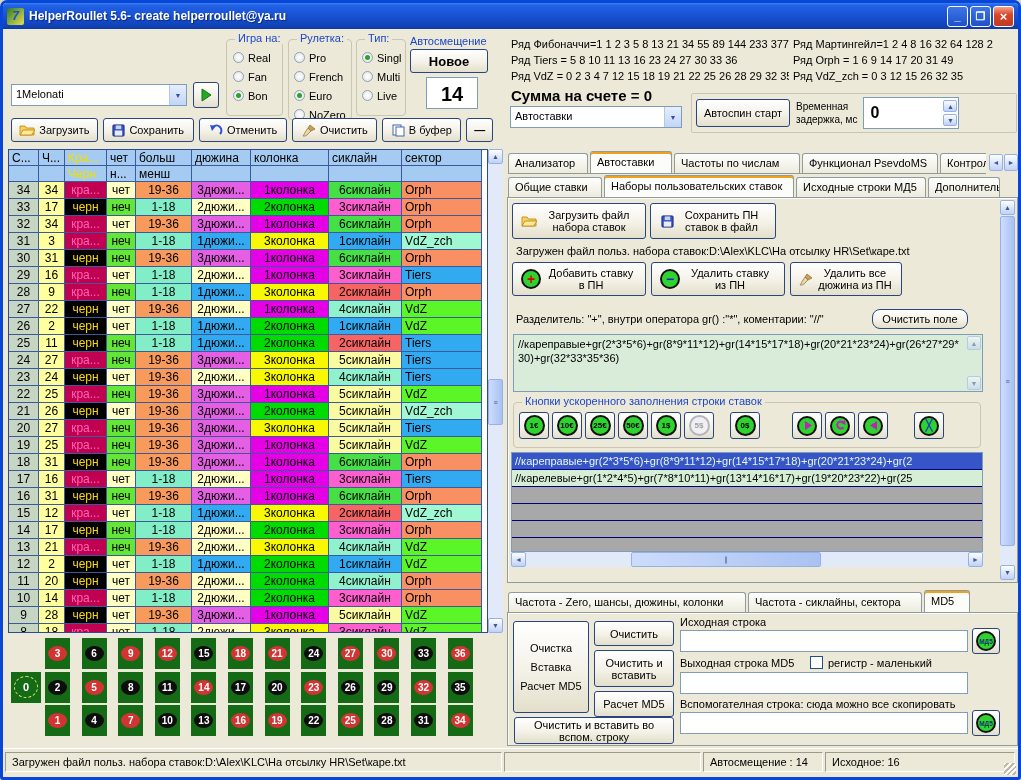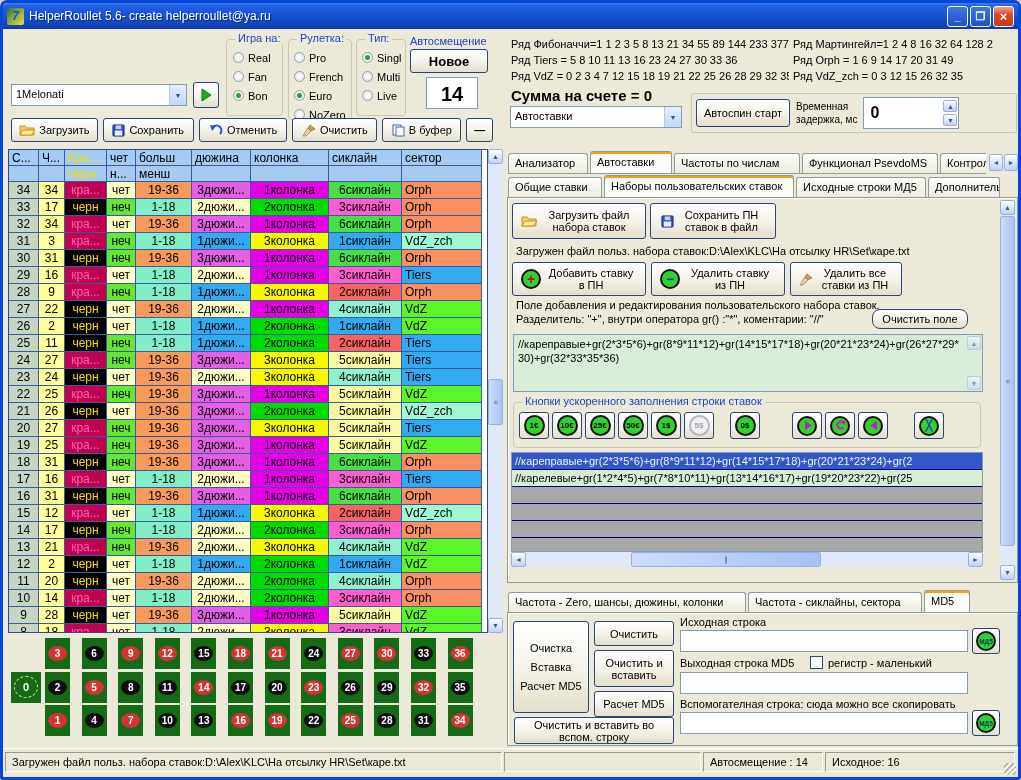--- a/index.html
+++ b/index.html
@@ -2,21 +2,21 @@
 <html><head>
 <meta charset="utf-8">
 <style>
   html,body{margin:0;padding:0;background:#D8D4C8;}
   *{box-sizing:border-box;font-family:"Liberation Sans",sans-serif;}
   .win{position:relative;width:1021px;height:780px;border:3px solid #0846D8;border-radius:7px 7px 3px 3px;
        background:#ECE9D8;overflow:hidden;}
   
   .titlebar{position:absolute;left:0;top:0;right:0;height:26px;display:flex;align-items:center;gap:5px;
     padding:0 4px;background:linear-gradient(180deg,#3A80F0 0%,#2161E4 10%,#1953D6 45%,#1143B8 88%,#0E3AA6 100%);}
-  .title{color:#fff;font-weight:normal;font-size:12px;text-shadow:1px 1px 1px #0A2A7A;white-space:nowrap;}
+  .title{color:#fff;font-weight:bold;font-size:12px;text-shadow:1px 1px 1px #0A2A7A;white-space:nowrap;}
   .appico{width:17px;height:17px;border-radius:2px;background:linear-gradient(135deg,#2E7A2E,#E8E050);
     color:#204EC8;font-weight:bold;font-size:12px;display:flex;align-items:center;justify-content:center;font-style:italic;}
   .winbtns{margin-left:auto;display:flex;gap:2px;}
   .wb{width:21px;height:21px;border:1px solid #fff;border-radius:3px;color:#fff;font-weight:bold;font-size:11px;
     display:flex;align-items:center;justify-content:center;background:linear-gradient(180deg,#3D76E8,#1F50C8);}
   .wb.close{background:linear-gradient(180deg,#F2A58C,#D8482A 40%,#C03A20);font-size:13px;}
   
   .btn{background:linear-gradient(180deg,#FFFFFF,#F4F1E7 55%,#E3DFCB);border:1px solid #29447E;border-radius:3px;
     font-size:11px;display:flex;align-items:center;justify-content:center;gap:4px;text-align:center;color:#000;cursor:default;}
   .grp{position:absolute;border:1px solid #C9C6B2;border-radius:4px;}
@@ -712,24 +712,23 @@
       </div>
       <div class="btn" style="width:134px;height:34px;">
         <span class="circ" style="color:#2020D0;font-size:14px;">−</span>
         <span style="white-space:normal;width:92px;">Удалить ставку из ПН</span>
       </div>
       <div class="btn" style="width:112px;height:34px;">
         <svg width="14" height="13" viewBox="0 0 14 13">
             <path d="M8 1 L13 5 L9 7 L6 4 Z" fill="#C8A058" stroke="#8A6A30" stroke-width="0.7"></path>
             <path d="M6 4 L9 7 L5 11 C3 12.5 1 12 1 12 C1 12 2.5 10 3 8.5 Z" fill="#E8D8A8" stroke="#8A6A30" stroke-width="0.7"></path>
           </svg>
-        <span style="white-space:normal;width:76px;">Удалить все ставки из ПН</span>
-      </div>
-    </div>
-    <div class="hint" style="left:8px;top:101px;">Поле добавления и редактирования пользовательского набора ставок.</div>
+        <span style="white-space:normal;width:76px;">Удалить все дюжина из ПН</span>
+      </div>
+    </div>
     <div class="hint" style="left:8px;top:115px;width:352px;">Разделитель: "+", внутри оператора gr() :"*", коментарии: "//"</div>
     <div class="btn" style="position:absolute;left:364px;top:111px;width:96px;height:20px;border-radius:8px;">Очистить поле</div>
 
     <div style="position:absolute;left:5px;top:136px;width:470px;height:58px;background:#D9ECD9;border:1px solid #7F9DB9;font-size:11px;padding:2px 18px 2px 4px;word-break:break-all;line-height:14px;">//кареправые+gr(2*3*5*6)+gr(8*9*11*12)+gr(14*15*17*18)+gr(20*21*23*24)+gr(26*27*29*30)+gr(32*33*35*36)</div>
     <div class="sb-btn" style="position:absolute;left:459px;top:138px;width:14px;height:14px;opacity:.55;">▲</div>
     <div class="sb-btn" style="position:absolute;left:459px;top:178px;width:14px;height:14px;opacity:.55;">▼</div>
 
     <div class="grp" style="left:5px;top:204px;width:468px;height:46px;border-color:#C9C6B2;">
       <span class="glab">Кнопки ускоренного заполнения строки ставок</span>
       <div id="chips" style="position:absolute;left:5px;top:9px;display:flex;gap:3px;align-items:center;">

